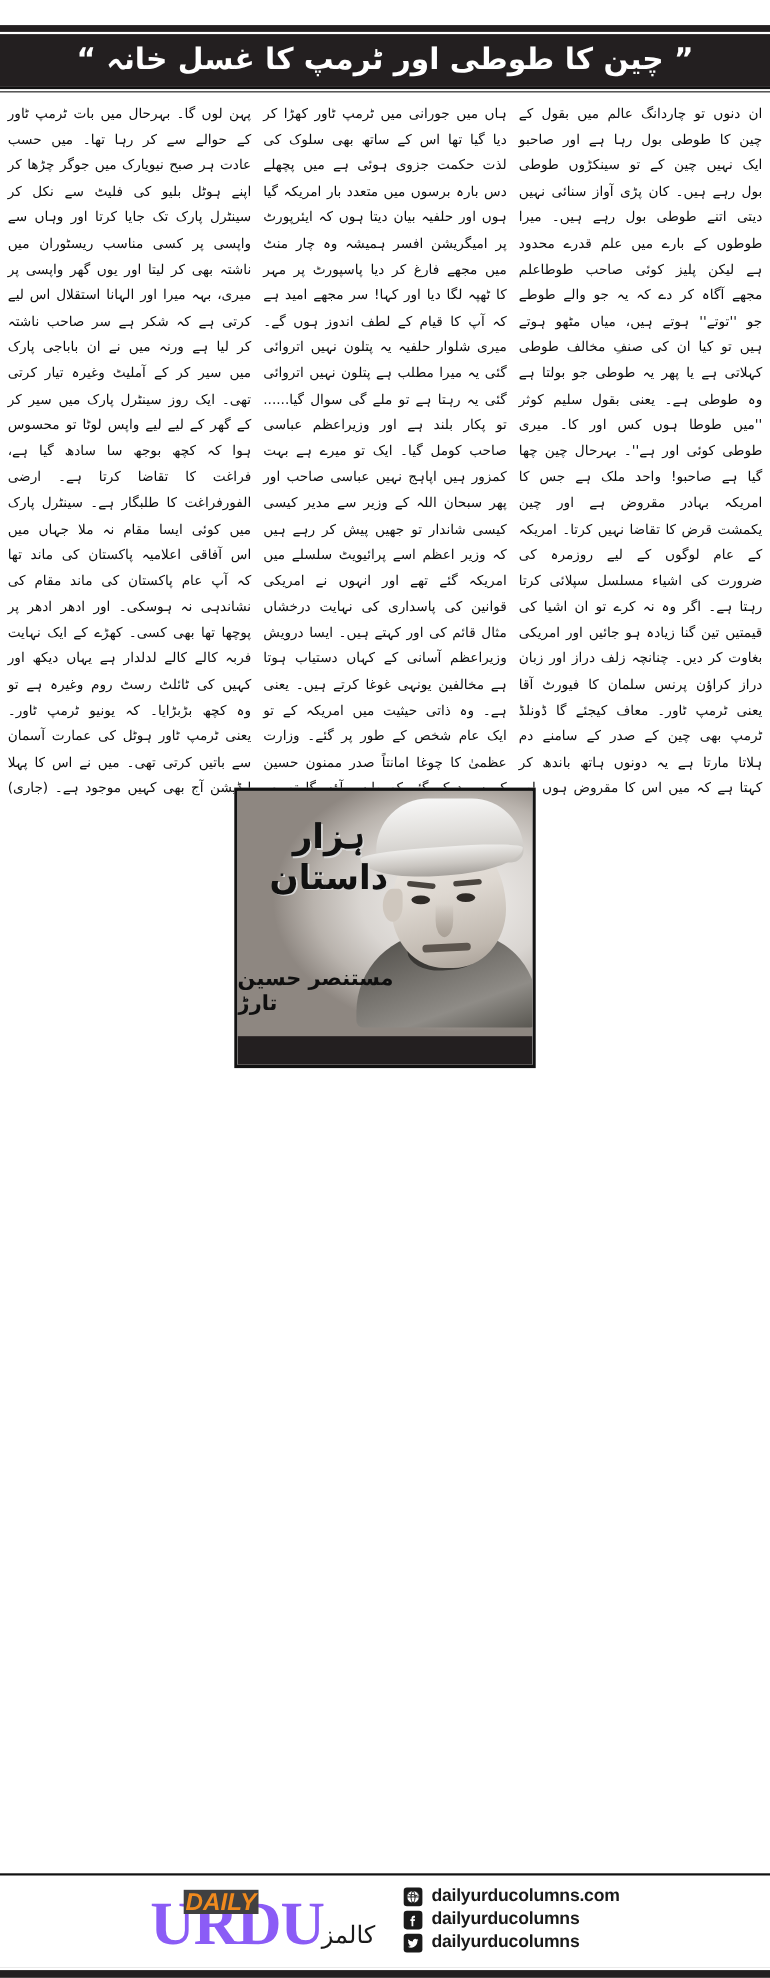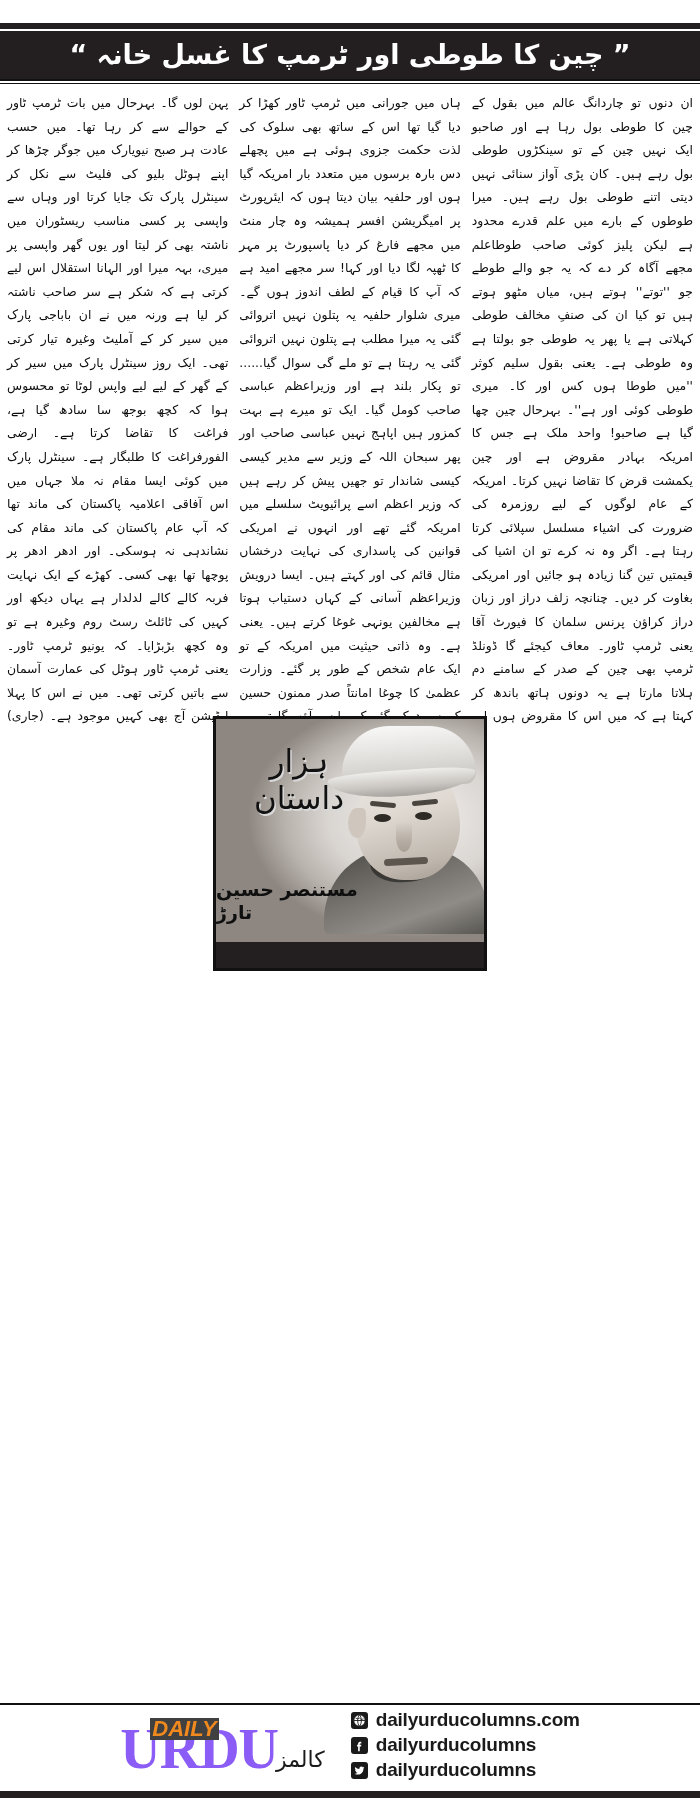--- a/index.html
+++ b/index.html
@@ -205,21 +205,21 @@
   }
 
   .hazaar-title {
     position: absolute;
     right: 110px;
     top: 24px;
     width: 150px;
     text-align: center;
     direction: rtl;
     font-size: 31px;
-    font-weight: 400;
+    font-weight: 700;
     line-height: 1.18;
     color: #111111;
     text-shadow: 1.5px 1.5px 0 #d8d8d8;
     letter-spacing: 0.5px;
   }
 
   .author-name {
     position: absolute;
     right: 100px;
     bottom: 44px;
@@ -307,21 +307,21 @@
     background: #1a1a1a;
     border-radius: 3px;
     display: flex;
     align-items: center;
     justify-content: center;
     flex: 0 0 auto;
   }
   .social-ic svg { display: block; }
   .social-txt {
     font-family: "Liberation Sans", sans-serif;
-    font-size: 19px;
+    font-size: 16px;
     font-weight: 700;
     color: #1a1a1a;
     letter-spacing: -0.2px;
   }
 
   .bottom-bar {
     flex: 0 0 auto;
     height: 9px;
     background: #231f20;
     border-top: 2px solid #ffffff;

